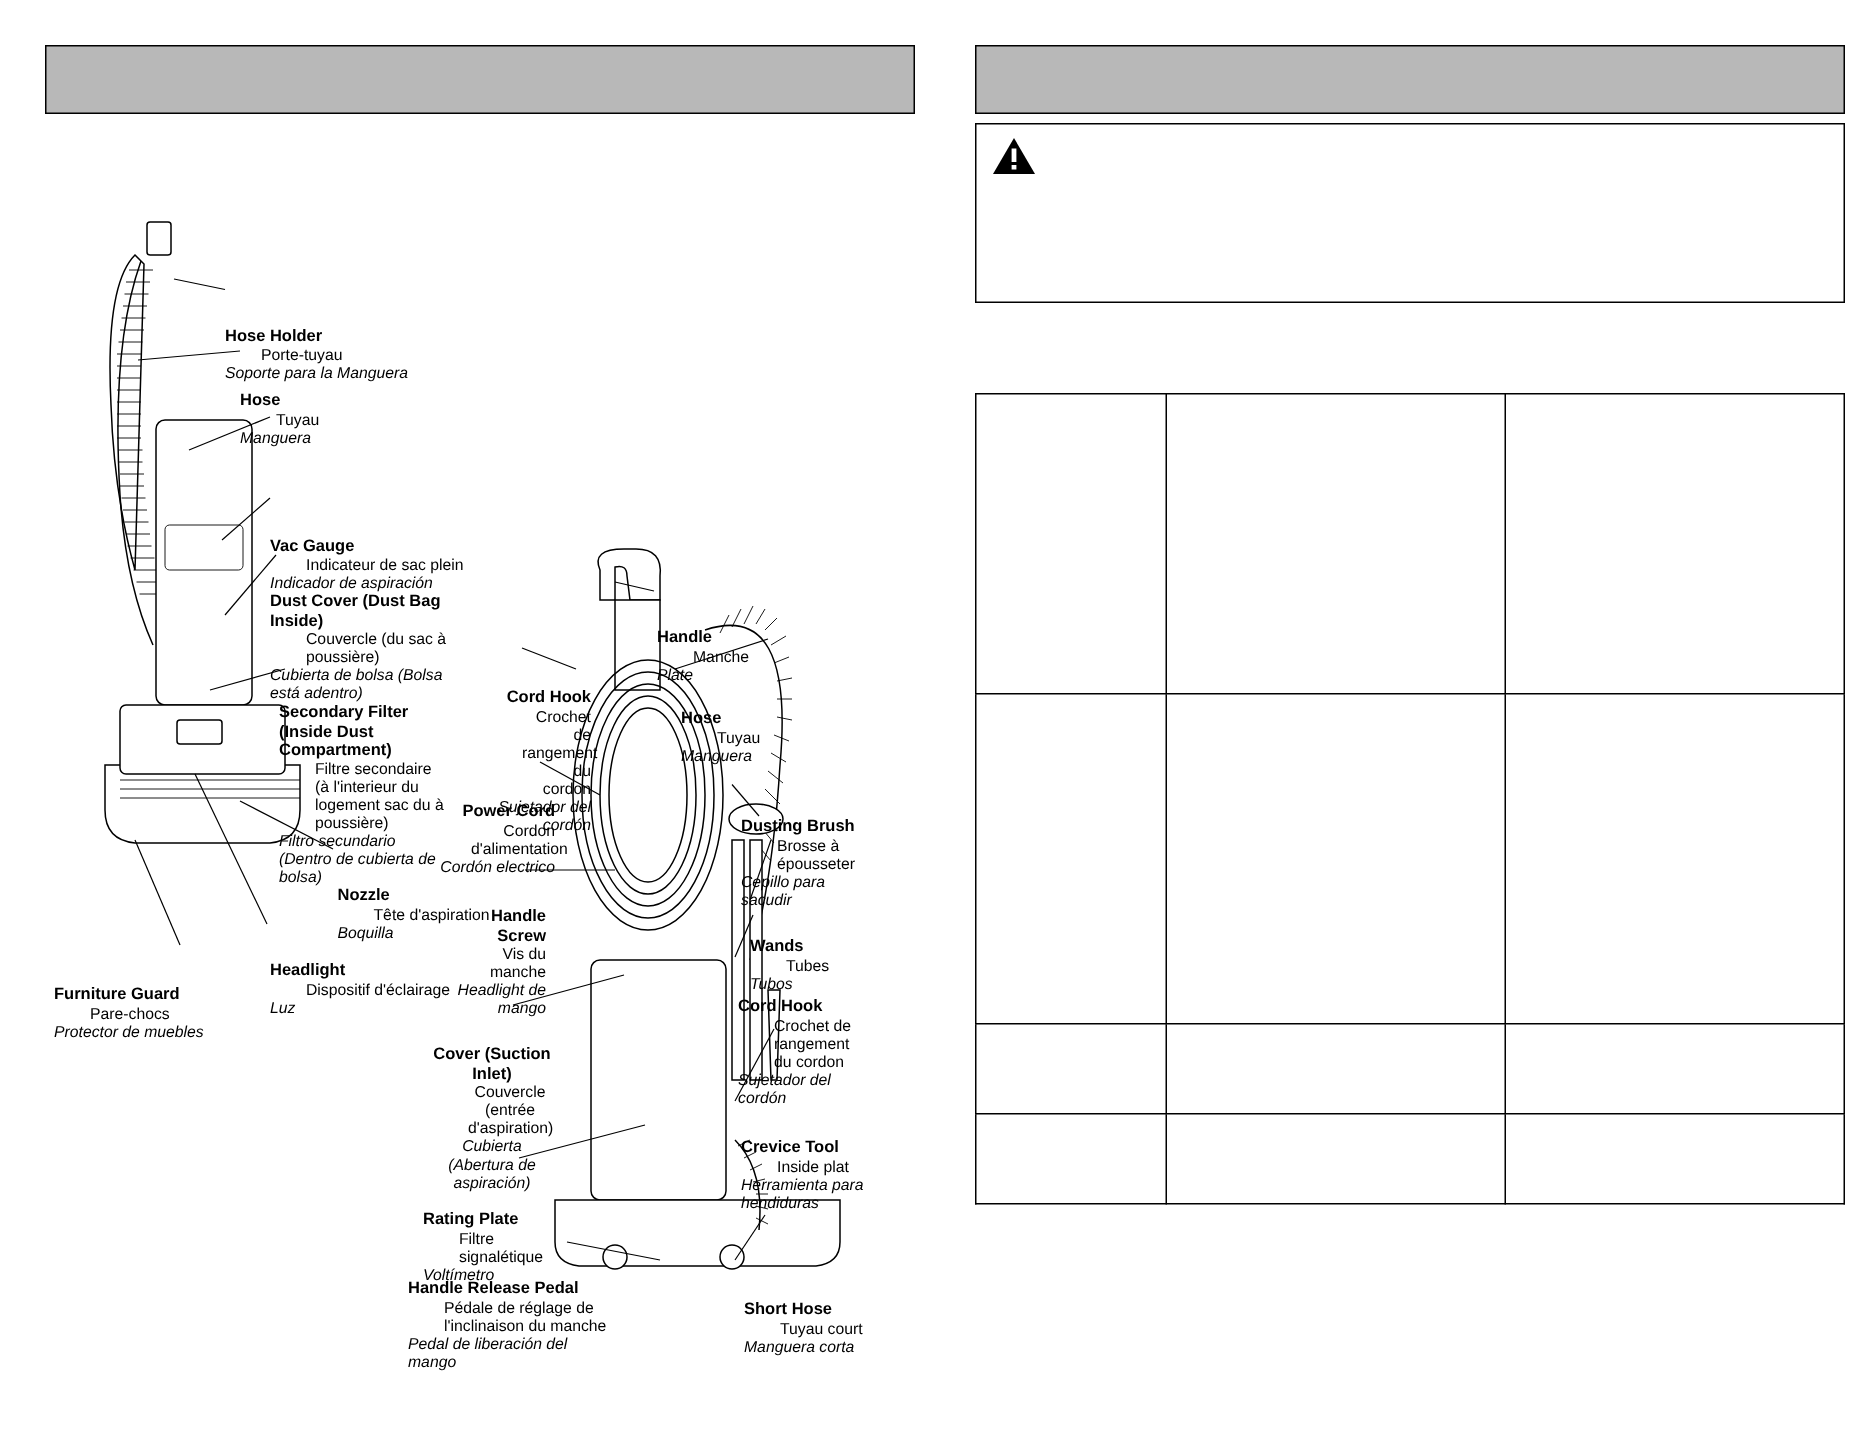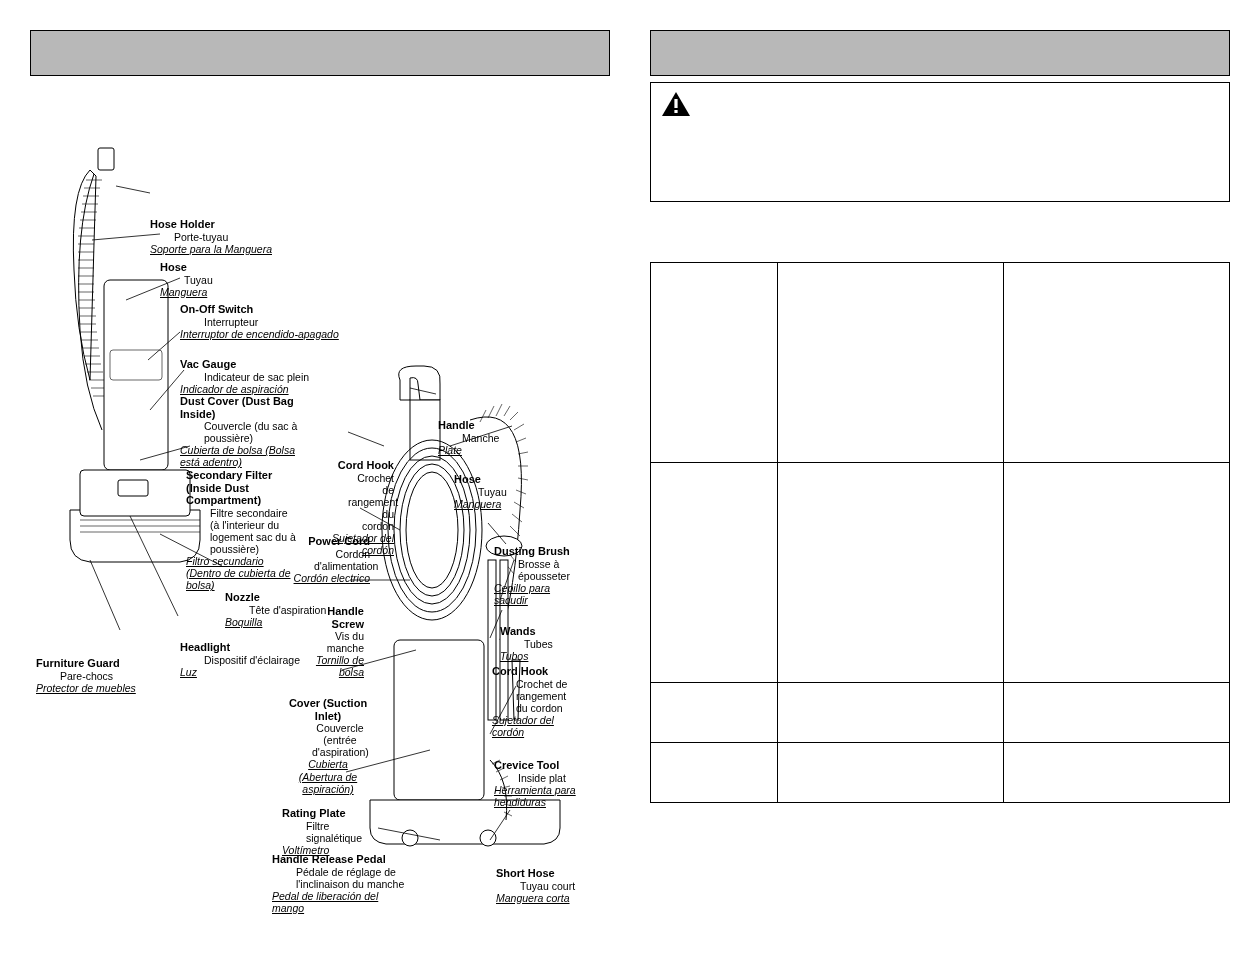--- a/index.html
+++ b/index.html
@@ -52,21 +52,21 @@
   }
 
   .label {
     position: absolute;
     font-size: 10.5px;
     line-height: 1.15;
     color: #000;
   }
   .label b { font-weight: bold; font-size: 11px; display: block; margin-top: 33px; }
   .label .fr { display: block; padding-left: 24px; }
-  .label .es { font-style: italic; display: block; text-decoration: underline; }
+  .label .es { font-style: italic; display: block; }
 
   
   .warn-box {
     border: 1px solid #000;
     padding: 10px 12px 10px 54px;
     position: relative;
     min-height: 120px;
     margin-top: 4px;
   }
   .warn-icon {
@@ -244,25 +244,20 @@
   <div class="label" style="left:120px;top:55px">
     <b>Hose Holder</b>
     <span class="fr">Porte-tuyau</span>
     <span class="es">Soporte para la Manguera</span>
   </div>
   <div class="label" style="left:130px;top:98px">
     <b>Hose</b>
     <span class="fr">Tuyau</span>
     <span class="es">Manguera</span>
   </div>
-  <div class="label" style="left:150px;top:140px">
-    <b>On-Off Switch</b>
-    <span class="fr">Interrupteur</span>
-    <span class="es">Interruptor de encendido-apagado</span>
-  </div>
   <div class="label" style="left:150px;top:195px">
     <b>Vac Gauge</b>
     <span class="fr">Indicateur de sac plein</span>
     <span class="es">Indicador de aspiración</span>
   </div>
   <div class="label" style="left:150px;top:232px;width:120px">
     <b>Dust Cover (Dust Bag Inside)</b>
     <span class="fr">Couvercle (du sac à poussière)</span>
     <span class="es">Cubierta de bolsa (Bolsa está adentro)</span>
   </div>
@@ -308,21 +303,21 @@
     <span class="es">Cordón electrico</span>
   </div>
   <div class="label" style="left:464px;top:382px;width:90px">
     <b>Dusting Brush</b>
     <span class="fr">Brosse à épousseter</span>
     <span class="es">Cepillo para sacudir</span>
   </div>
   <div class="label" style="left:264px;top:442px;width:70px;text-align:right">
     <b>Handle Screw</b>
     <span class="fr">Vis du manche</span>
-    <span class="es">Tornillo de bolsa</span>
+    <span class="es">Headlight de mango</span>
   </div>
   <div class="label" style="left:470px;top:462px">
     <b>Wands</b>
     <span class="fr">Tubes</span>
     <span class="es">Tubos</span>
   </div>
   <div class="label" style="left:462px;top:502px;width:80px">
     <b>Cord Hook</b>
     <span class="fr">Crochet de rangement du cordon</span>
     <span class="es">Sujetador del cordón</span>

